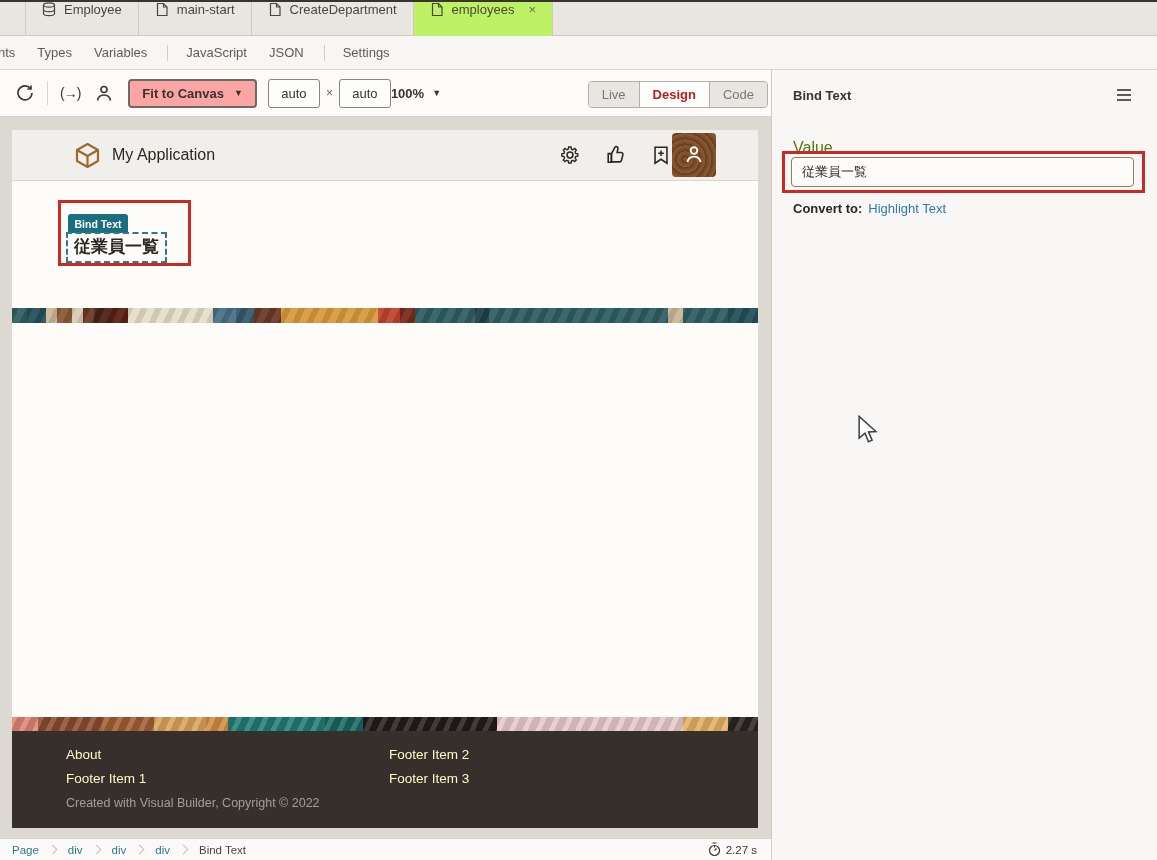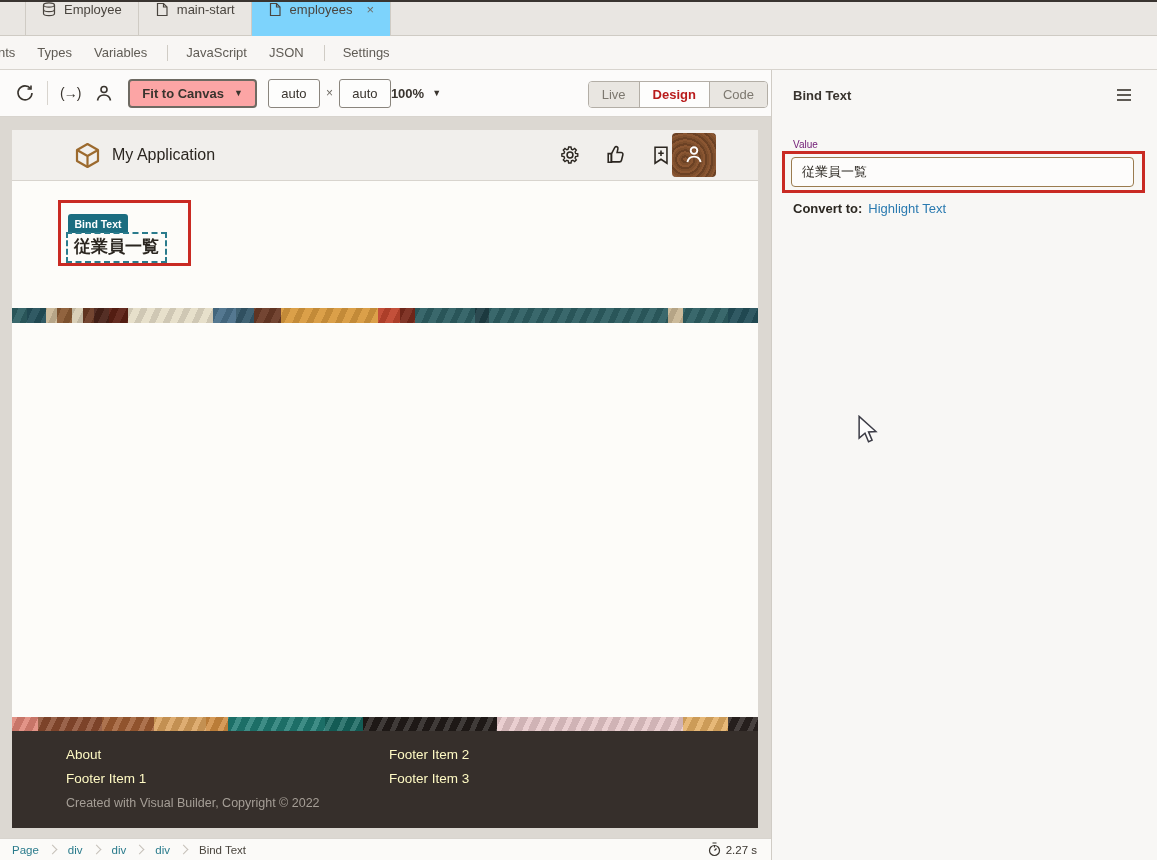--- a/index.html
+++ b/index.html
@@ -7,21 +7,21 @@
   body { font-family:"Liberation Sans", sans-serif; color:#39342e; background:#dcd8d2; position:relative; }
 
   .abs { position:absolute; }
 
   
   .top-strip { left:0; top:0; width:1157px; height:2px; background:#393430; }
   .tabbar { left:0; top:2px; width:1157px; height:34px; background:#e9e6e2; border-bottom:1px solid #cfcbc4; display:flex; padding-left:25px; }
   .tab { display:flex; align-items:flex-start; gap:8px; padding:0 16px; font-size:13px; color:#4a453f;
          border-right:1px solid #cfcbc4; height:33px; cursor:default; }
   .tab:first-child { border-left:1px solid #cfcbc4; }
-  .tab.active { background:#7dd3fc; height:34px; margin-bottom:-1px; }
+  .tab.active { background:#bef264; height:34px; margin-bottom:-1px; }
   .tab .ticon { width:14px; height:15px; flex:0 0 auto; }
   .tab .close { color:#6e6a63; font-size:13px; margin-left:6px; }
 
   .subnav { left:0; top:36px; width:1157px; height:34px; background:#f8f6f4; border-bottom:1px solid #d8d4ce;
             display:flex; align-items:center; font-size:13px; color:#5f5b54; }
   .subnav .item { padding:0 4px; margin:0 14px 0 0; }
   .subnav .frag { margin-left:-6px; }
   .subnav .vdiv { width:1px; height:16px; background:#d0ccc5; margin:0 14px 0 2px; }
 
   
@@ -41,21 +41,21 @@
   .modes { position:absolute; right:3px; top:11px; display:flex; border:1px solid #b3aea6; border-radius:4px; overflow:hidden; }
   .mode { padding:5px 13px; font-size:13px; background:#e9e6e1; color:#7d786f; border-right:1px solid #b3aea6; }
   .mode:last-child { border-right:none; }
   .mode.active { background:#fdfdfc; color:#b91c1c; font-weight:bold; }
 
   
   .rightpanel { left:771px; top:70px; width:386px; height:790px; background:#f8f7f5; border-left:1px solid #d0ccc5; }
   .rp-title { position:absolute; left:21px; top:18px; font-size:13px; font-weight:bold; color:#39342e; }
   .hamburger { position:absolute; right:26px; top:19px; width:14px; }
   .hamburger span { display:block; height:2px; background:#5f5b54; margin-bottom:3px; }
-  .rp-label { position:absolute; left:21px; top:69px; font-size:10px; color:#701a75; }
+  .rp-label { position:absolute; left:21px; top:69px; font-size:16px; color:#4d7c0f; }
   .rp-input { position:absolute; left:19px; top:87px; width:343px; height:30px; border:1px solid #9a7b4f;
               border-radius:4px; background:#fdfcfb; font-size:13px; padding:0 10px; color:#2b2721;
               font-family:"Liberation Sans",sans-serif; }
   .rp-red { position:absolute; left:10px; top:81px; width:363px; height:42px; border:3px solid #c92a23; }
   .convert { position:absolute; left:21px; top:131px; font-size:13px; }
   .convert b { color:#2b2721; }
   .convert a { color:#2a7ab0; text-decoration:none; margin-left:6px; }
 
   
   .workspace { left:0; top:117px; width:771px; height:642px; background:#dcd8d2; }
@@ -117,20 +117,27 @@
       <path d="M1.5 7.5c0 1.2 2.5 2.2 5.5 2.2s5.5-1 5.5-2.2" fill="none" stroke="#4a453f" stroke-width="1.2"></path>
     </svg>
     <span>Employee</span>
   </div>
   <div class="tab">
     <svg class="ticon" viewBox="0 0 14 15">
       <path d="M2.5 1.5h6l3.5 3.5v8.5h-9.5z" fill="none" stroke="#4a453f" stroke-width="1.2"></path>
       <path d="M8.5 1.5v3.5H12" fill="none" stroke="#4a453f" stroke-width="1.2"></path>
     </svg>
     <span>main-start</span>
+  </div>
+  <div class="tab">
+    <svg class="ticon" viewBox="0 0 14 15">
+      <path d="M2.5 1.5h6l3.5 3.5v8.5h-9.5z" fill="none" stroke="#4a453f" stroke-width="1.2"></path>
+      <path d="M8.5 1.5v3.5H12" fill="none" stroke="#4a453f" stroke-width="1.2"></path>
+    </svg>
+    <span>CreateDepartment</span>
   </div>
   <div class="tab active">
     <svg class="ticon" viewBox="0 0 14 15">
       <path d="M2.5 1.5h6l3.5 3.5v8.5h-9.5z" fill="none" stroke="#4a453f" stroke-width="1.2"></path>
       <path d="M8.5 1.5v3.5H12" fill="none" stroke="#4a453f" stroke-width="1.2"></path>
     </svg>
     <span>employees</span>
     <span class="close">×</span>
   </div>
 </div>

